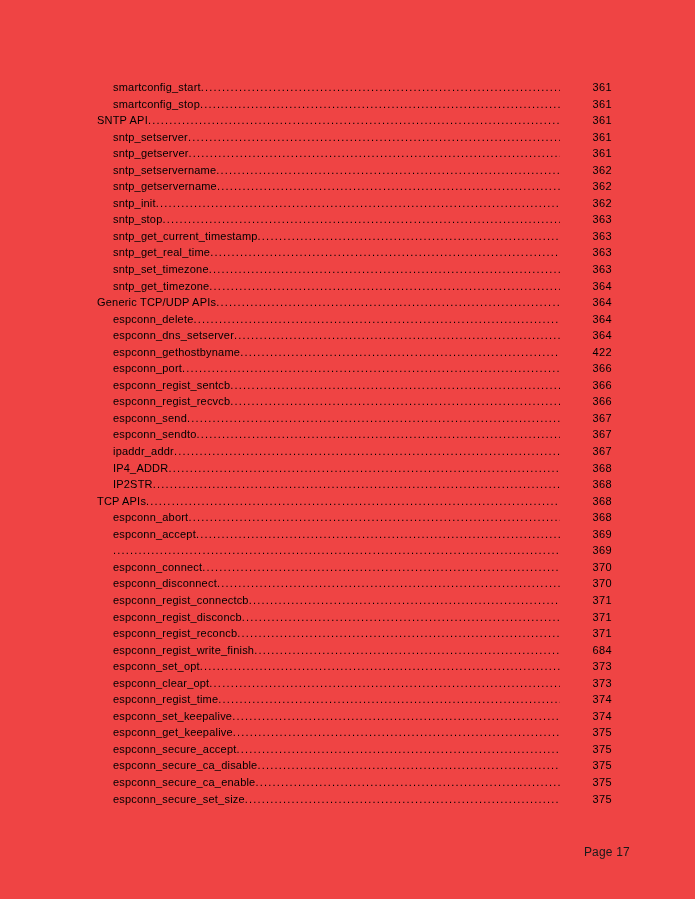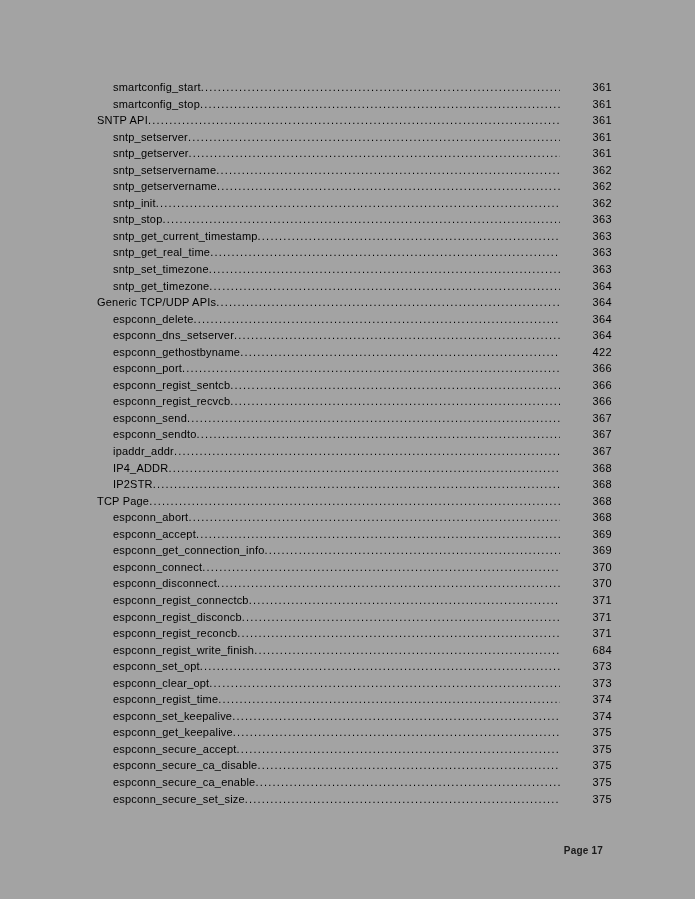--- a/index.html
+++ b/index.html
@@ -11,21 +11,21 @@
     width: 695px;
     height: 899px;
     position: relative;
     font-family: "Liberation Sans", sans-serif;
     color: #000000;
     overflow: hidden;
   }
   .page {
     position: absolute;
     inset: 0;
-    background: #a3a3a3;
+    background: #ef4444;
   }
   .toc {
     position: absolute;
     left: 97px;
     top: 79px;
     width: 515px; 
   }
   .toc-row {
     display: flex;
     align-items: baseline;
@@ -50,23 +50,23 @@
   }
   .toc-row .pagenum {
     flex: 0 0 auto;
     letter-spacing: 0.4px;
     text-align: left;
     margin-left: 32px;
   }
   .footer {
     position: absolute;
     top: 845px;
-    right: 92px;
-    font-size: 10px;
-    font-weight: bold;
+    right: 65px;
+    font-size: 12px;
+    font-weight: normal;
     letter-spacing: 0.2px;
     color: #1a1a1a;
   }
 </style>
 </head>
 <body>
 
 <div class="page">
   <div class="toc">
       <div class="toc-row lvl2">
@@ -188,36 +188,35 @@
         <span class="label">IP4_ADDR</span>
         <span class="leader">................................................................................................................................................................................................................................................................................................................................................................................................................</span>
         <span class="pagenum">368</span>
       </div>
       <div class="toc-row lvl2">
         <span class="label">IP2STR</span>
         <span class="leader">................................................................................................................................................................................................................................................................................................................................................................................................................</span>
         <span class="pagenum">368</span>
       </div>
       <div class="toc-row lvl1">
-        <span class="label">TCP Page</span>
+        <span class="label">TCP APIs</span>
         <span class="leader">................................................................................................................................................................................................................................................................................................................................................................................................................</span>
         <span class="pagenum">368</span>
       </div>
       <div class="toc-row lvl2">
         <span class="label">espconn_abort</span>
         <span class="leader">................................................................................................................................................................................................................................................................................................................................................................................................................</span>
         <span class="pagenum">368</span>
       </div>
       <div class="toc-row lvl2">
         <span class="label">espconn_accept</span>
         <span class="leader">................................................................................................................................................................................................................................................................................................................................................................................................................</span>
         <span class="pagenum">369</span>
       </div>
       <div class="toc-row lvl2">
-        <span class="label">espconn_get_connection_info</span>
         <span class="leader">................................................................................................................................................................................................................................................................................................................................................................................................................</span>
         <span class="pagenum">369</span>
       </div>
       <div class="toc-row lvl2">
         <span class="label">espconn_connect</span>
         <span class="leader">................................................................................................................................................................................................................................................................................................................................................................................................................</span>
         <span class="pagenum">370</span>
       </div>
       <div class="toc-row lvl2">
         <span class="label">espconn_disconnect</span>

